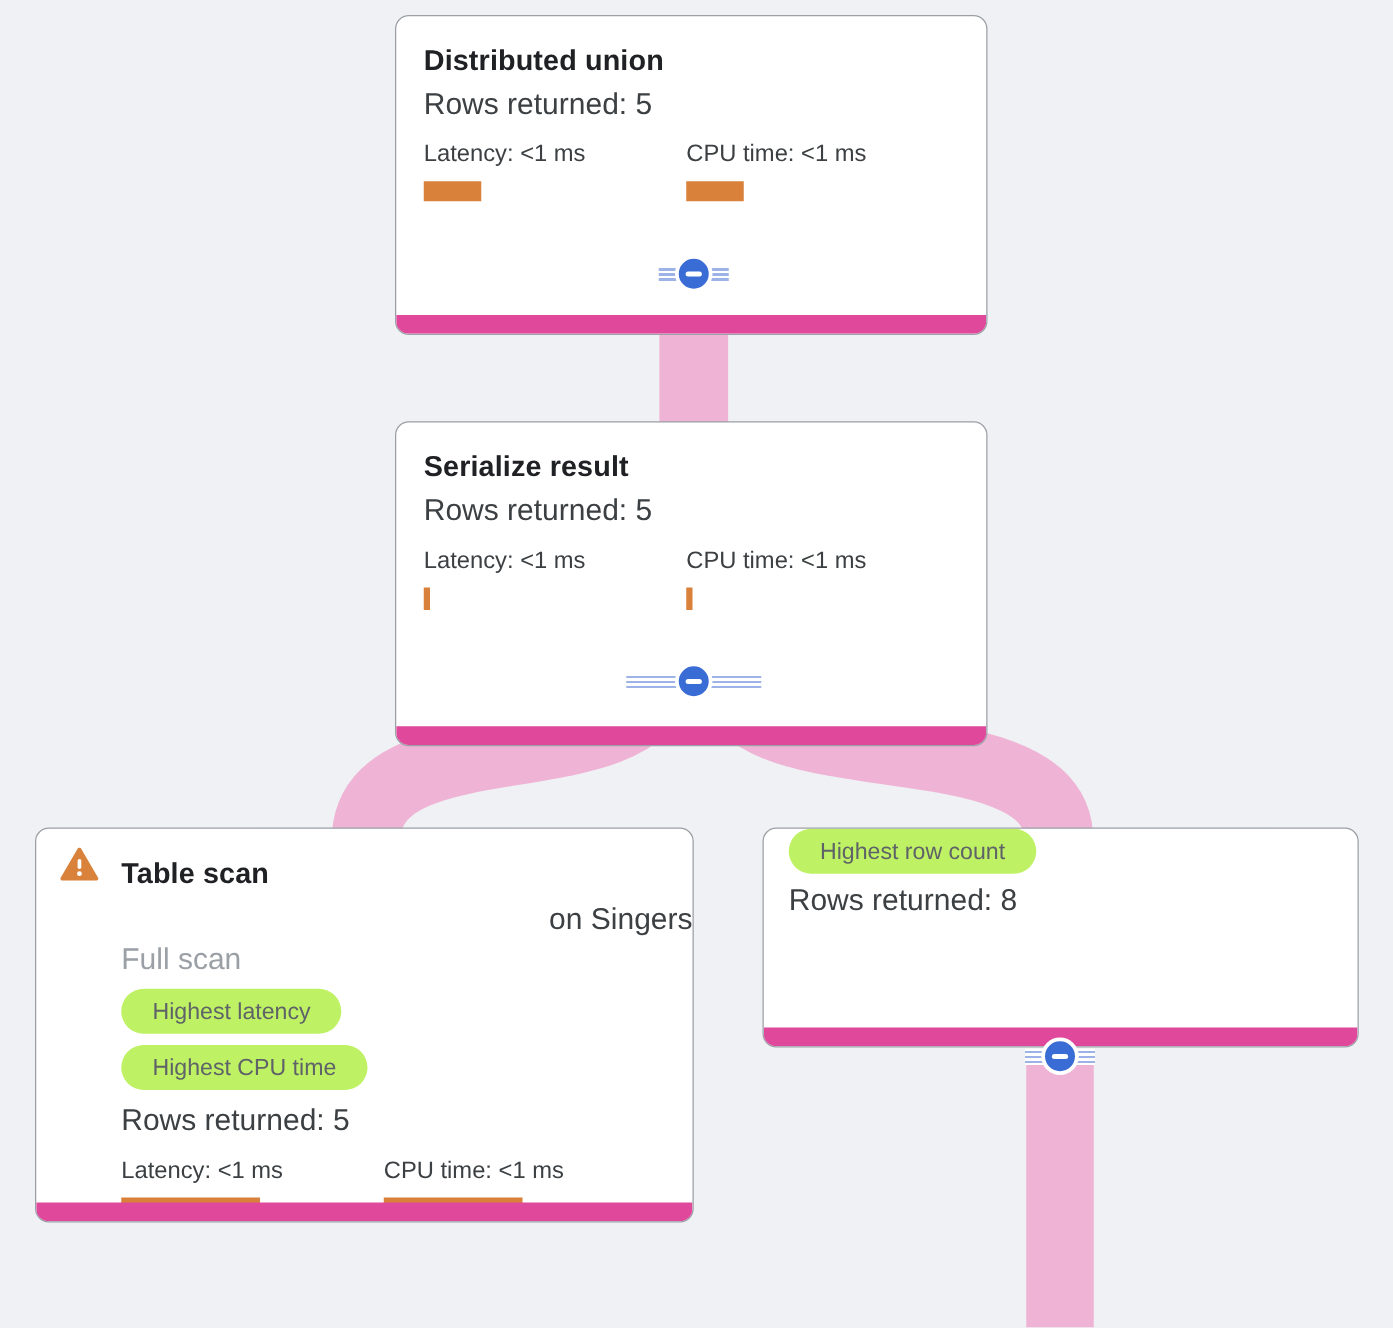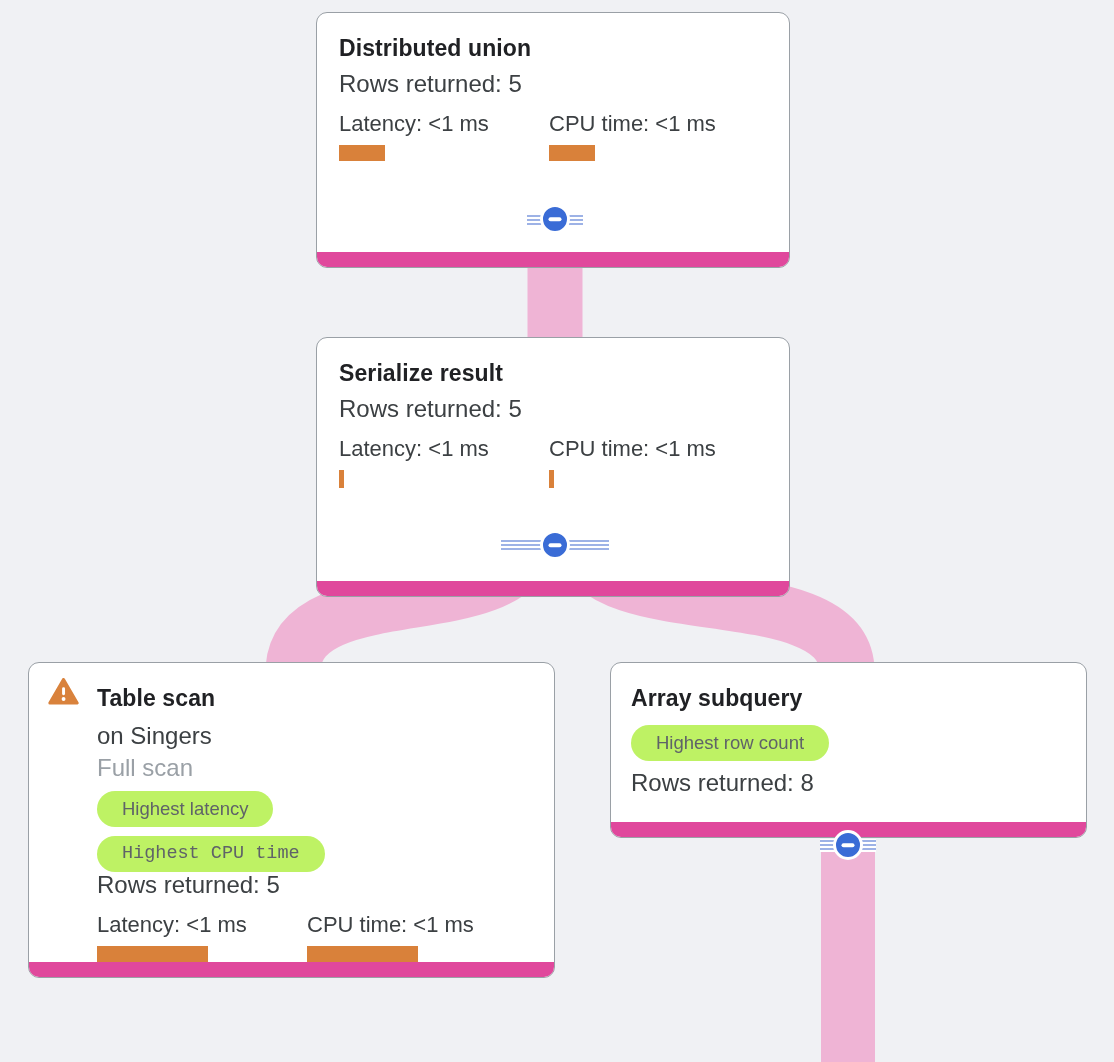--- a/index.html
+++ b/index.html
@@ -29,31 +29,31 @@
   .card-as{left:610px;top:662px;width:477px;height:176px;padding:0 0 0 20px;}
 
   .card-title{
     font-size:23px;line-height:30px;font-weight:bold;color:#202124;
     margin-top:20px;margin-bottom:8px;letter-spacing:.1px;
   }
   .card-ts .card-title{margin-bottom:10px;}
   .card-as .card-title{margin-bottom:12px;}
   .txt{font-size:24px;line-height:26px;color:#3c4043;}
   .card-rows{margin-bottom:14px;}
-  .subtitle{margin-bottom:6px;}
+  .subtitle{margin-bottom:6px;text-align:right;}
   .muted{color:#9aa0a6;margin-bottom:10px;}
   .badge-row{margin-bottom:9px;}
-  .badge-row.last{margin-bottom:0;font-family:Liberation Mono, monospace;}
+  .badge-row.last{margin-bottom:12px;}
   .badge{
     display:inline-block;background:#bef264;color:#5f6368;
     font-size:18.5px;line-height:36px;padding:0 25px;border-radius:19px;
   }
   .metrics{display:flex;}
   .metric{width:210px;}
-  .metric-label{font-size:22px;line-height:26px;color:#3c4043;margin-bottom:8px;}
+  .metric-label{font-size:19px;line-height:26px;color:#3c4043;margin-bottom:8px;}
   .bar{background:#d9813a;}
 
   .warning{position:absolute;left:19px;top:15px;}
 
   .collapse{position:absolute;z-index:3;cursor:pointer;}
   .stripes{
     position:absolute;height:13px;left:0;right:0;top:0;
     background:linear-gradient(
       #ffffff 0px,#ffffff 1.5px,
       #9db2e6 1.5px,#9db2e6 3.5px,
@@ -145,21 +145,20 @@
       </div>
       <div class="metric">
         <div class="metric-label">CPU time: &lt;1 ms</div>
         <div class="bar" style="width: 111px; height: 18px;"></div>
       </div>
     </div>
     <div class="card-footer"></div>
   </div>
 
   <div class="card card-as">
-    <div class="card-title">Array subquery</div>
     <div class="badge-row">
       <span class="badge">Highest row count</span>
     </div>
     <div class="txt card-rows">Rows returned: 8</div>
     <div class="card-footer"></div>
   </div>
 
   <div class="collapse c1">
     <div class="stripes"></div>
     <div class="circle">

